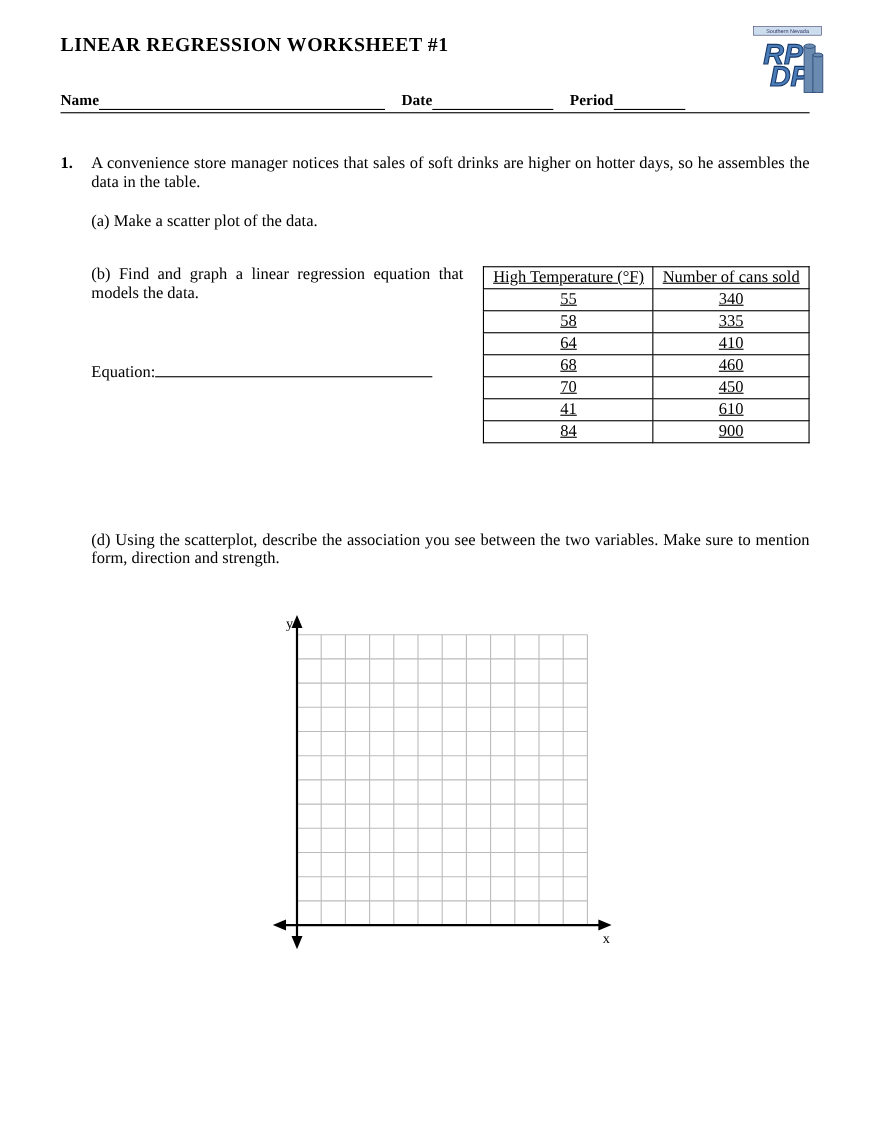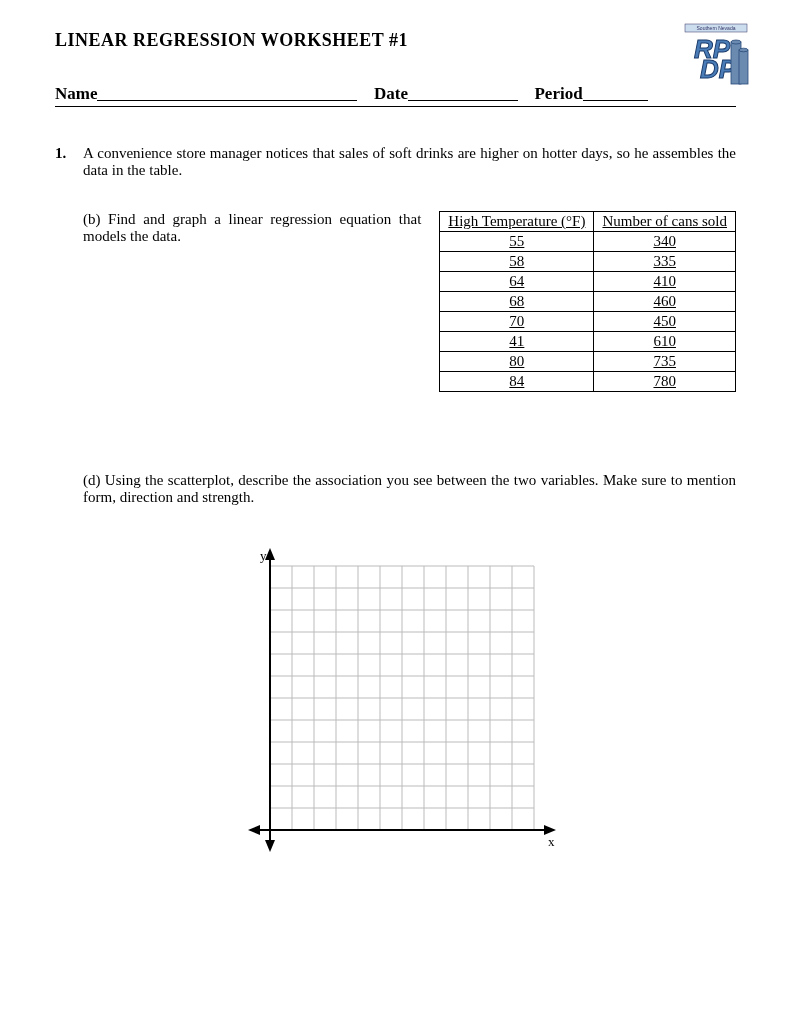--- a/index.html
+++ b/index.html
@@ -19,23 +19,23 @@
     }
     .title {
       text-align: left;
       font-weight: bold;
       font-size: 18px;
       margin-bottom: 33px;
       letter-spacing: 0.5px;
     }
     .name-line {
       font-weight: bold;
-      font-size: 17px;
-      display: flex;
-      align-items: flex-start;
+      font-size: 14px;
+      display: flex;
+      align-items: flex-end;
       border-bottom: 1.5px solid #000;
       padding-bottom: 2px;
     }
     .blank {
       display: inline-block;
       border-bottom: 1px solid #000;
       height: 1em;
       vertical-align: baseline;
     }
     .blank-name { width: 260px; margin-right: 8px; }
@@ -143,24 +143,28 @@
     </g>
   </svg>
 </div>
 
 <div class="content">
   <div class="q-row">
     <div class="q-num">1.</div>
     <div class="q-body">
       <div>A convenience store manager notices that sales of soft drinks are higher on hotter days, so he assembles the data in the table.</div>
 
+      <div class="part">(a)  Make a scatter plot of the data.</div>
 
       <div class="part-b-row">
         <div class="part-b-text">
           <div>(b) Find and graph a linear regression equation that models the data.</div>
+          <div class="eq-line">
+            <span>Equation:</span><span class="eq-blank"></span>
+          </div>
         </div>
         <table class="data">
           <thead>
             <tr>
               <th>High Temperature (°F)</th>
               <th>Number of cans sold</th>
             </tr>
           </thead>
           <tbody id="data-table-body">
               <tr>
@@ -181,26 +185,22 @@
               </tr>
               <tr>
                 <td>70</td>
                 <td>450</td>
               </tr>
               <tr>
                 <td>41</td>
                 <td>610</td>
               </tr>
               <tr>
-                <td>80</td>
-                <td>735</td>
-              </tr>
-              <tr>
                 <td>84</td>
-                <td>780</td>
+                <td>900</td>
               </tr>
             </tbody>
         </table>
       </div>
 
 
       <div class="part" style="margin-top:80px">(d)  Using the scatterplot, describe the association you see between the two variables.  Make sure to mention form, direction and strength.</div>
 
       <div class="grid-wrap">
         <svg class="grid-svg" width="360" height="320" viewBox="0 0 360 320">

